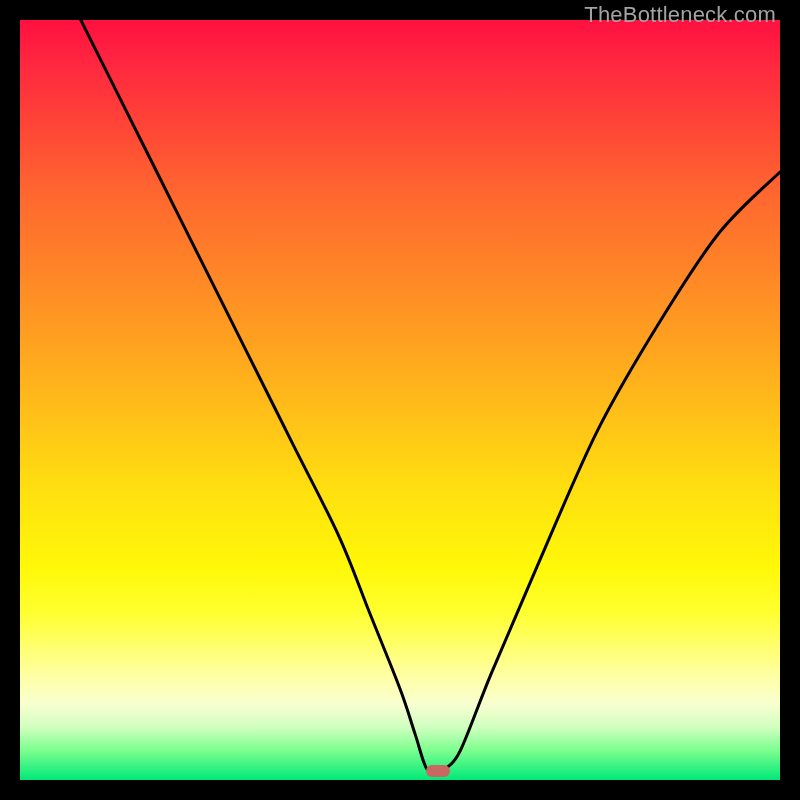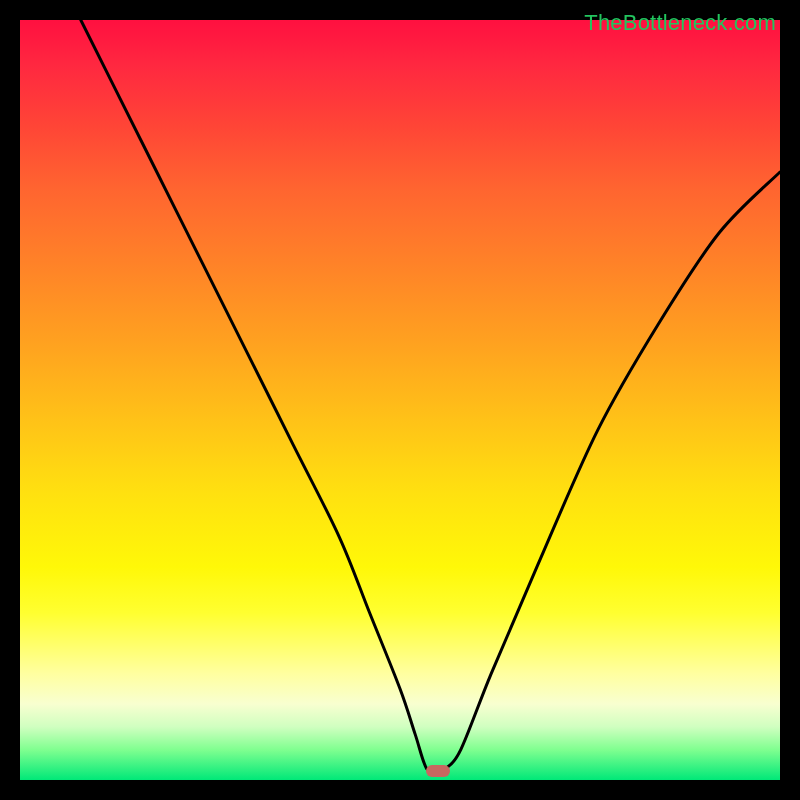--- a/index.html
+++ b/index.html
@@ -38,22 +38,22 @@
       #ffffa0 86%,
       #f8ffd0 90%,
       #d0ffc0 93%,
       #80ff90 96%,
       #00e878 100%
     );
   }
   .watermark {
     position: absolute;
     right: 24px;
-    top: 10px;
-    color: #22c55e;
+    top: 2px;
+    color: #a3a3a3;
     font-size: 22px;
     font-weight: 500;
     z-index: 10;
     letter-spacing: 0.2px;
   }
   svg.curve {
     position: absolute;
     left: 0;
     top: 0;
     width: 760px;

